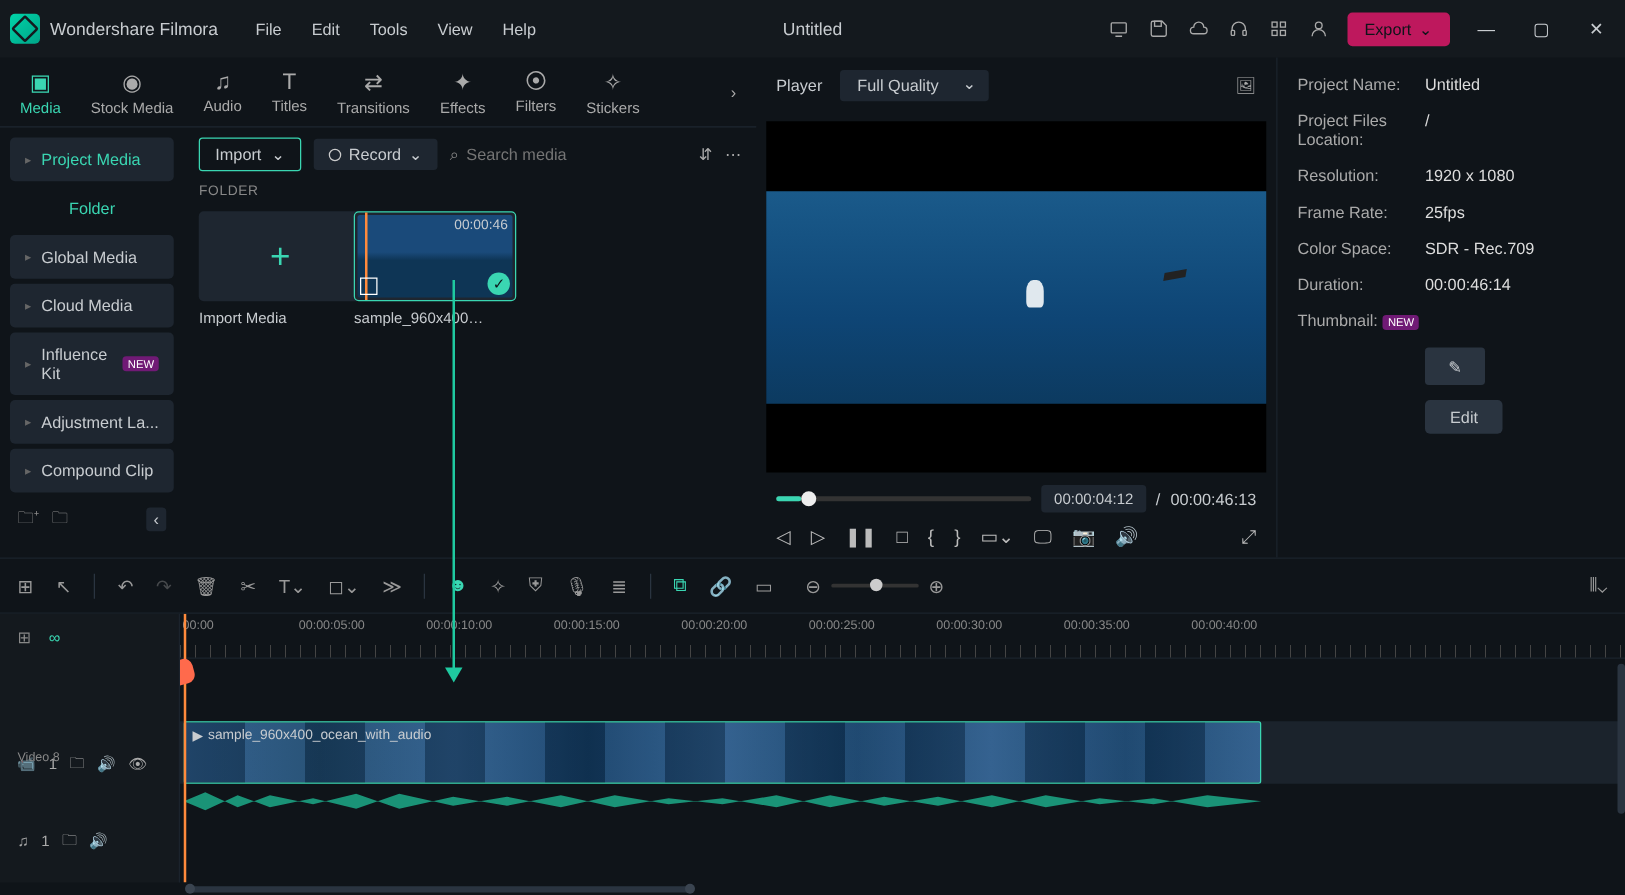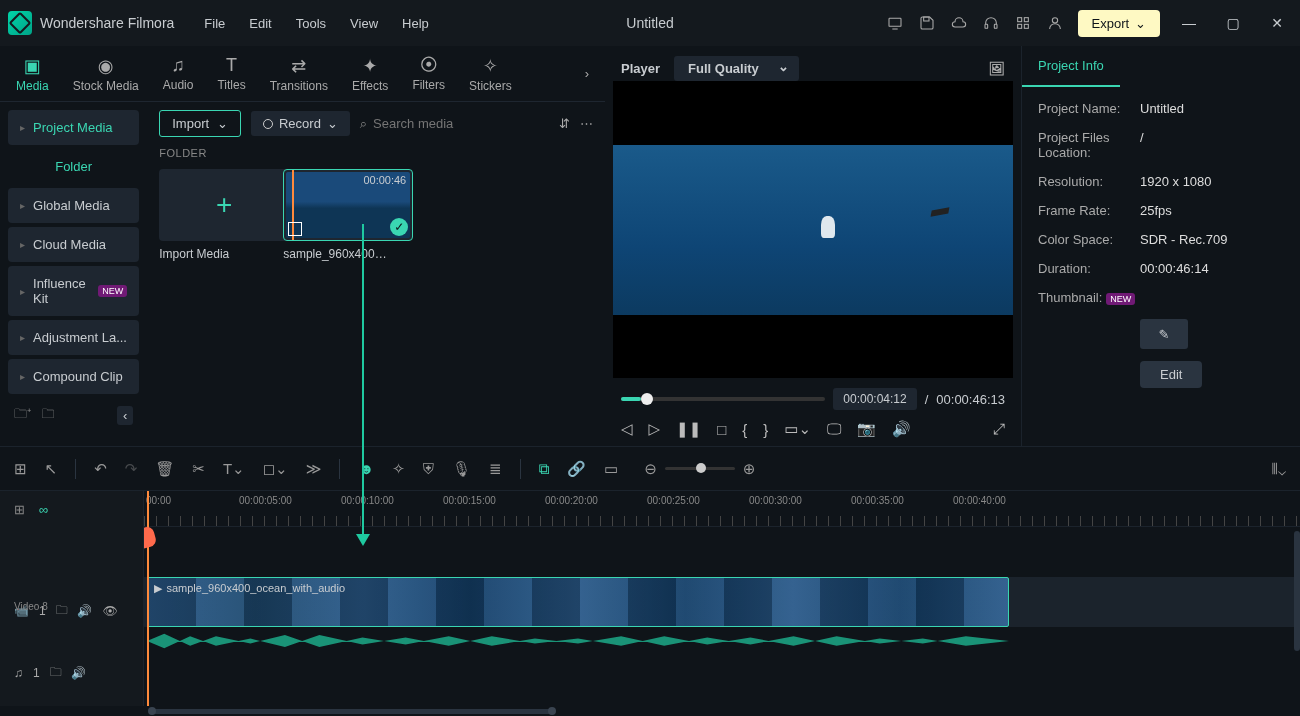--- a/index.html
+++ b/index.html
@@ -6,21 +6,21 @@
 body { background: #0f1419; color: #c8ccd0; width: 1300px; height: 716px; overflow: hidden; font-size: 13px; }
 .titlebar { height: 46px; background: #14191e; display: flex; align-items: center; padding: 0 8px; }
 .logo { width: 24px; height: 24px; background: linear-gradient(135deg, #00d4a8, #00a488); border-radius: 4px; margin-right: 8px; display: flex; align-items: center; justify-content: center; }
 .logo::after { content: ""; width: 12px; height: 12px; border: 2px solid #14191e; border-radius: 2px; transform: rotate(45deg); }
 .app-name { font-size: 14px; margin-right: 30px; }
 .menu { display: flex; gap: 24px; }
 .menu-item { font-size: 13px; cursor: pointer; }
 .title-center { position: absolute; left: 50%; transform: translateX(-50%); font-size: 14px; }
 .titlebar-right { margin-left: auto; display: flex; align-items: center; gap: 14px; }
 .title-icon { width: 18px; height: 18px; display: flex; align-items: center; justify-content: center; color: #aaa; cursor: pointer; }
-.export-btn { background: #fef9c3; color: #0e1419; padding: 6px 14px; border-radius: 4px; display: flex; align-items: center; gap: 6px; cursor: pointer; font-weight: 500; }
+.export-btn { background: #be185d; color: #0e1419; padding: 6px 14px; border-radius: 4px; display: flex; align-items: center; gap: 6px; cursor: pointer; font-weight: 500; }
 .win-ctrl { width: 30px; text-align: center; cursor: pointer; font-size: 14px; }
 
 .main { display: flex; height: 400px; }
 .left-panel { width: 605px; display: flex; flex-direction: column; }
 .tool-tabs { height: 56px; display: flex; align-items: center; padding: 0 16px; gap: 24px; border-bottom: 1px solid #1e2630; }
 .tool-tab { display: flex; flex-direction: column; align-items: center; gap: 2px; font-size: 12px; cursor: pointer; color: #aaa; }
 .tool-tab.active { color: #3ad6b2; }
 .tool-icon { font-size: 18px; }
 .tool-arrow { margin-left: auto; color: #aaa; cursor: pointer; }
 
@@ -51,21 +51,21 @@
 .thumb-img { position: absolute; inset: 2px; background: linear-gradient(180deg, #1a4a7a 45%, #0e3555 55%); border-radius: 2px; }
 .thumb-dur { position: absolute; top: 4px; right: 6px; font-size: 11px; }
 .thumb-check { position: absolute; bottom: 4px; right: 4px; width: 18px; height: 18px; background: #3ad6b2; border-radius: 50%; display: flex; align-items: center; justify-content: center; color: #0e1419; font-size: 12px; }
 .thumb-slice { position: absolute; left: 8px; top: 0; bottom: 0; width: 1.5px; background: #ff8a3c; }
 .thumb-handle { position: absolute; left: 4px; bottom: 4px; width: 14px; height: 14px; border: 1px solid #fff; }
 .thumb-label { font-size: 12px; margin-top: 6px; white-space: nowrap; overflow: hidden; text-overflow: ellipsis; }
 .annot-arrow { position: absolute; left: 215px; top: 122px; width: 2px; height: 312px; background: #1fc9a0; z-index: 50; }
 .annot-arrow::after { content: ""; position: absolute; bottom: -10px; left: -6px; border-left: 7px solid transparent; border-right: 7px solid transparent; border-top: 12px solid #1fc9a0; }
 
 .player-panel { width: 416px; padding: 10px 4px 4px 4px; display: flex; flex-direction: column; }
-.player-head { display: flex; align-items: center; gap: 14px; padding: 0 12px 0; font-weight: bold; }
+.player-head { display: flex; align-items: center; gap: 14px; padding: 0 12px 16px; }
 .quality-dd { background: #1e2630; padding: 5px 40px 5px 14px; border-radius: 3px; cursor: pointer; position: relative; }
 .quality-dd::after { content: "⌄"; position: absolute; right: 10px; top: 3px; }
 .snap-icon { margin-left: auto; color: #aaa; cursor: pointer; }
 .player-view { flex: 1; background: #000; margin: 0 4px; display: flex; align-items: center; justify-content: center; }
 .video-frame { width: 100%; height: 170px; background: linear-gradient(180deg, #1a5a8a 0%, #0e4575 60%, #0c3a60 100%); position: relative; }
 .bird { position: absolute; width: 14px; height: 22px; background: #e0e8ee; left: 52%; top: 42%; border-radius: 40% 40% 20% 20%; }
 .bird2 { position: absolute; width: 18px; height: 6px; background: #222; right: 16%; top: 38%; transform: rotate(-10deg) skewX(-20deg); }
 .player-time { display: flex; align-items: center; gap: 8px; padding: 10px 12px 6px; }
 .scrubber { flex: 1; height: 4px; background: #333; border-radius: 2px; position: relative; cursor: pointer; }
 .scrubber-fill { position: absolute; left: 0; width: 10%; height: 100%; background: #3ad6b2; border-radius: 2px; }
@@ -330,21 +330,20 @@
       <span class="pctrl">}</span>
       <span class="pctrl">▭⌄</span>
       <span class="pctrl">🖵</span>
       <span class="pctrl">📷</span>
       <span class="pctrl">🔊</span>
       <span class="pctrl" style="margin-left:auto">⤢</span>
     </div>
   </div>
 
   <div class="right-panel">
-    <div class="rp-tab">Project Info</div>
     <div class="props">
       <div class="prop-row">
           <div class="prop-k">Project Name:</div>
           <div class="prop-v">Untitled</div>
         </div>
       <div class="prop-row">
           <div class="prop-k">Project Files Location:</div>
           <div class="prop-v">/</div>
         </div>
       <div class="prop-row">

